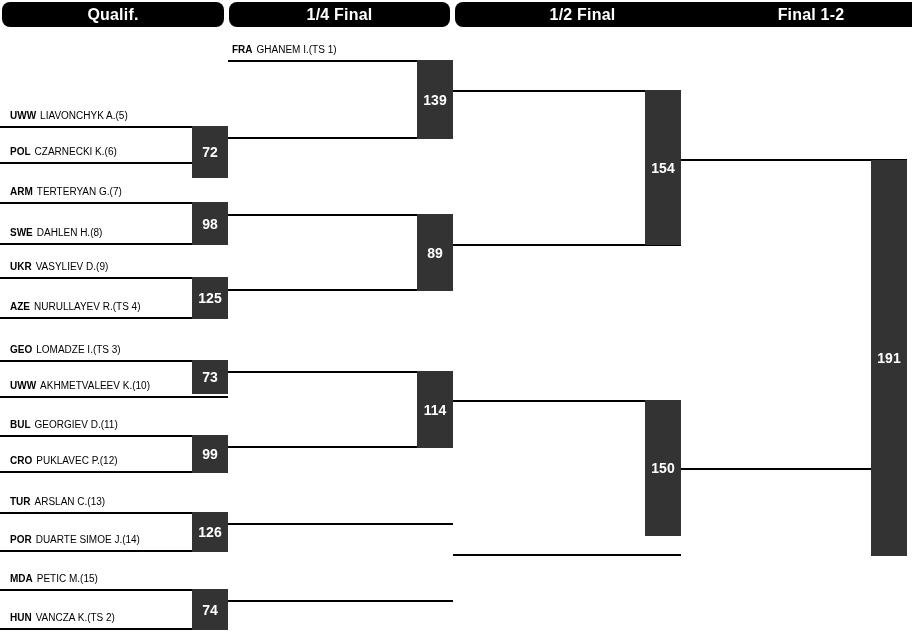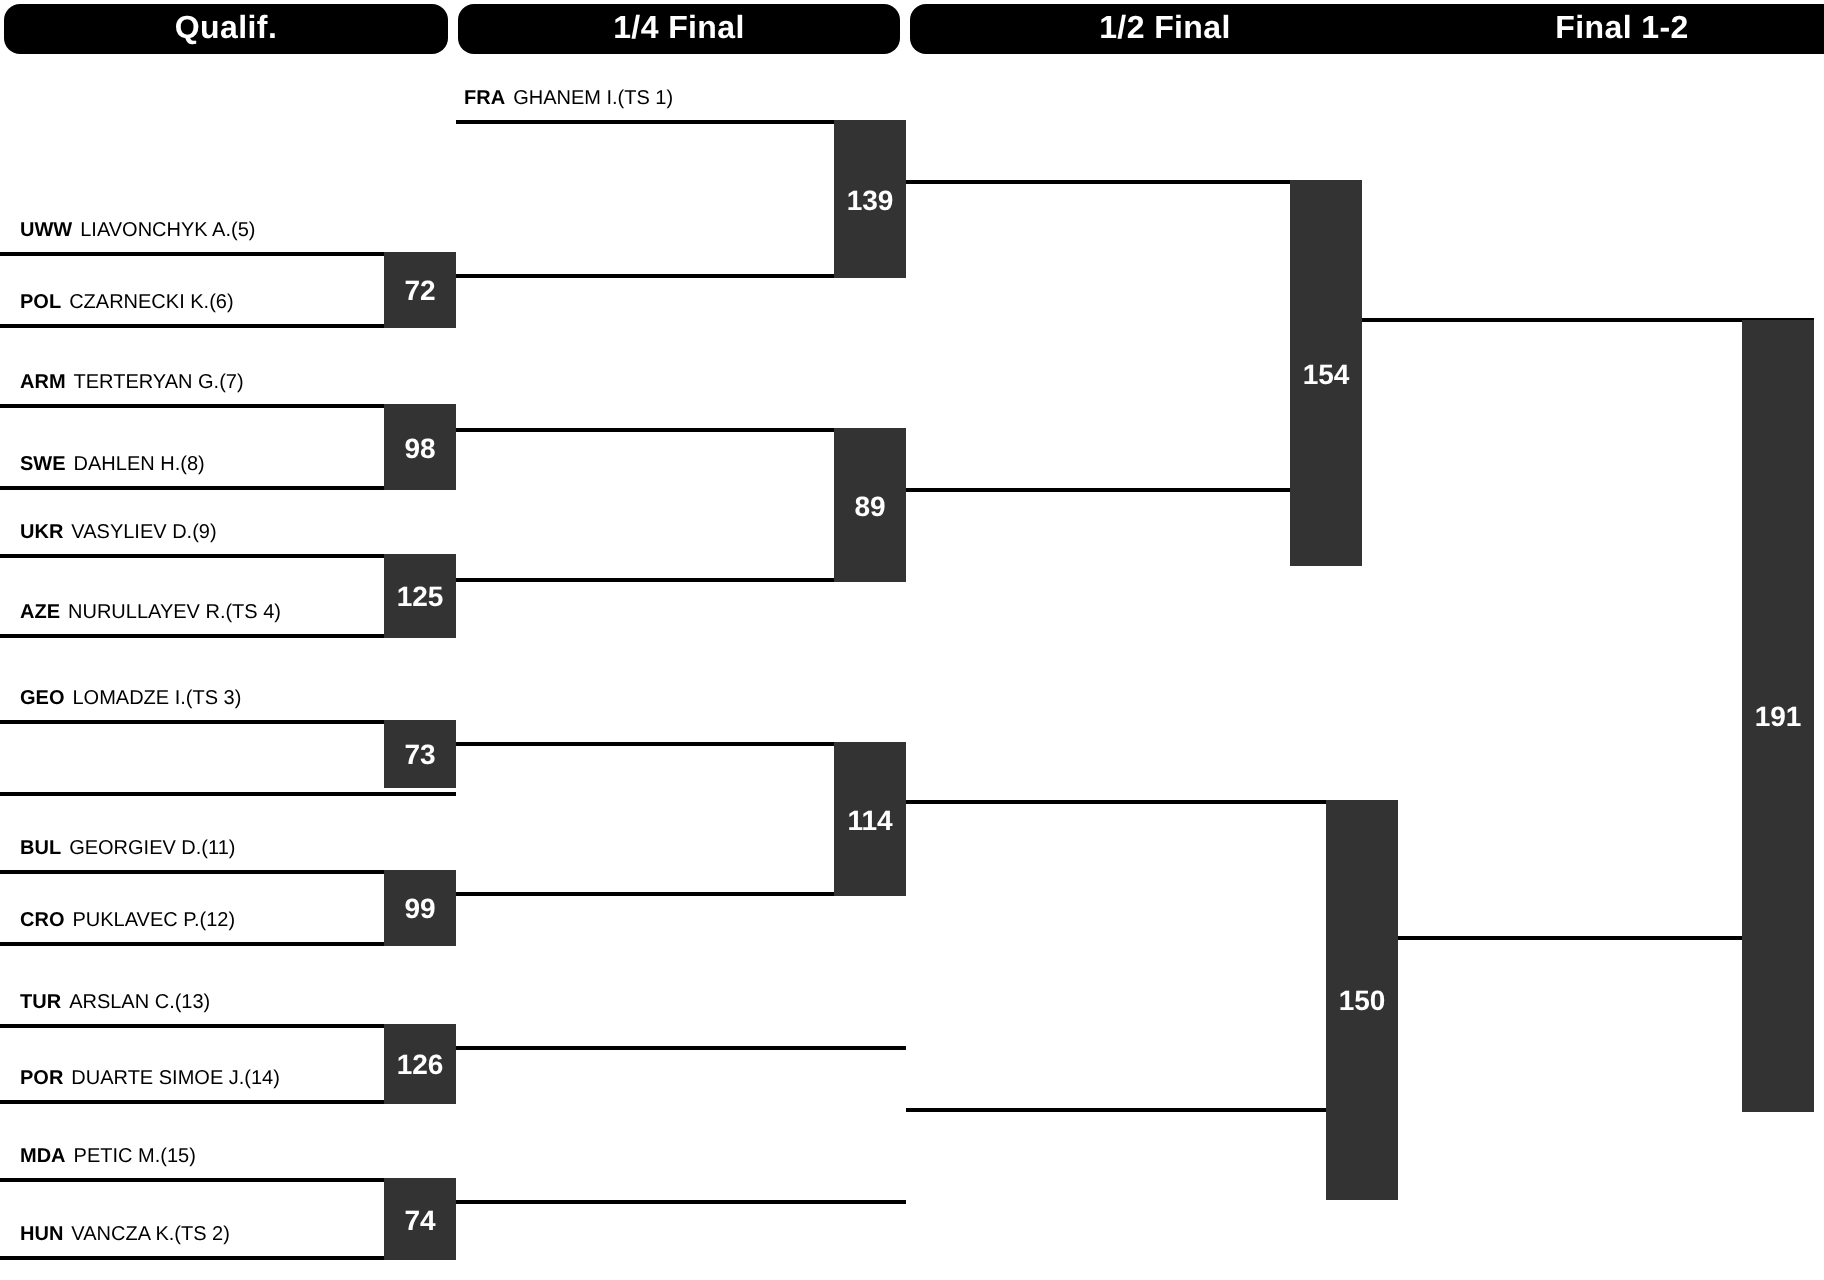--- a/index.html
+++ b/index.html
@@ -71,20 +71,21 @@
     <span class="code">FRA</span><span>GHANEM I.(TS 1)</span>
   </div>
 
   <div class="player" style="left:10px; top:108px"><span class="code">UWW</span><span>LIAVONCHYK A.(5)</span></div>
   <div class="player" style="left:10px; top:144px"><span class="code">POL</span><span>CZARNECKI K.(6)</span></div>
   <div class="player" style="left:10px; top:184px"><span class="code">ARM</span><span>TERTERYAN G.(7)</span></div>
   <div class="player" style="left:10px; top:225px"><span class="code">SWE</span><span>DAHLEN H.(8)</span></div>
   <div class="player" style="left:10px; top:259px"><span class="code">UKR</span><span>VASYLIEV D.(9)</span></div>
   <div class="player" style="left:10px; top:299px"><span class="code">AZE</span><span>NURULLAYEV R.(TS 4)</span></div>
   <div class="player" style="left:10px; top:342px"><span class="code">GEO</span><span>LOMADZE I.(TS 3)</span></div>
+  <div class="player" style="left:10px; top:378px"><span class="code">UWW</span><span>AKHMETVALEEV K.(10)</span></div>
   <div class="player" style="left:10px; top:417px"><span class="code">BUL</span><span>GEORGIEV D.(11)</span></div>
   <div class="player" style="left:10px; top:453px"><span class="code">CRO</span><span>PUKLAVEC P.(12)</span></div>
   <div class="player" style="left:10px; top:494px"><span class="code">TUR</span><span>ARSLAN C.(13)</span></div>
   <div class="player" style="left:10px; top:532px"><span class="code">POR</span><span>DUARTE SIMOE J.(14)</span></div>
   <div class="player" style="left:10px; top:571px"><span class="code">MDA</span><span>PETIC M.(15)</span></div>
   <div class="player" style="left:10px; top:610px"><span class="code">HUN</span><span>VANCZA K.(TS 2)</span></div>
 
   <div class="ln" style="left:0; top:126px; width:228px"></div>
   <div class="ln" style="left:0; top:162px; width:228px"></div>
   <div class="ln" style="left:0; top:202px; width:228px"></div>
@@ -111,30 +112,30 @@
   <div class="ln" style="left:228px; top:600px; width:225px"></div>
 
   <div class="ln" style="left:453px; top:90px; width:228px"></div>
   <div class="ln" style="left:453px; top:244px; width:228px"></div>
   <div class="ln" style="left:453px; top:400px; width:228px"></div>
   <div class="ln" style="left:453px; top:554px; width:228px"></div>
 
   <div class="ln" style="left:681px; top:159px; width:226px"></div>
   <div class="ln" style="left:681px; top:468px; width:226px"></div>
 
-  <div class="box" style="left:192px; top:126px; height:38px">72</div>
+  <div class="box" style="left:192px; top:126px; height:52px">72</div>
   <div class="box" style="left:192px; top:202px; height:43px">98</div>
   <div class="box" style="left:192px; top:277px; height:42px">125</div>
   <div class="box" style="left:192px; top:360px; height:34px">73</div>
   <div class="box" style="left:192px; top:435px; height:38px">99</div>
   <div class="box" style="left:192px; top:512px; height:40px">126</div>
   <div class="box" style="left:192px; top:589px; height:41px">74</div>
 
   <div class="box" style="left:417px; top:60px;  height:79px">139</div>
   <div class="box" style="left:417px; top:214px; height:77px">89</div>
   <div class="box" style="left:417px; top:371px; height:77px">114</div>
 
-  <div class="box" style="left:645px; top:90px;  height:193px">154</div>
-  <div class="box" style="left:663px; top:400px; height:200px">150</div>
+  <div class="box" style="left:645px; top:90px;  height:155px">154</div>
+  <div class="box" style="left:645px; top:400px; height:136px">150</div>
 
   <div class="box" style="left:871px; top:160px; height:396px">191</div>
 
 </div>
 
 </body></html>

